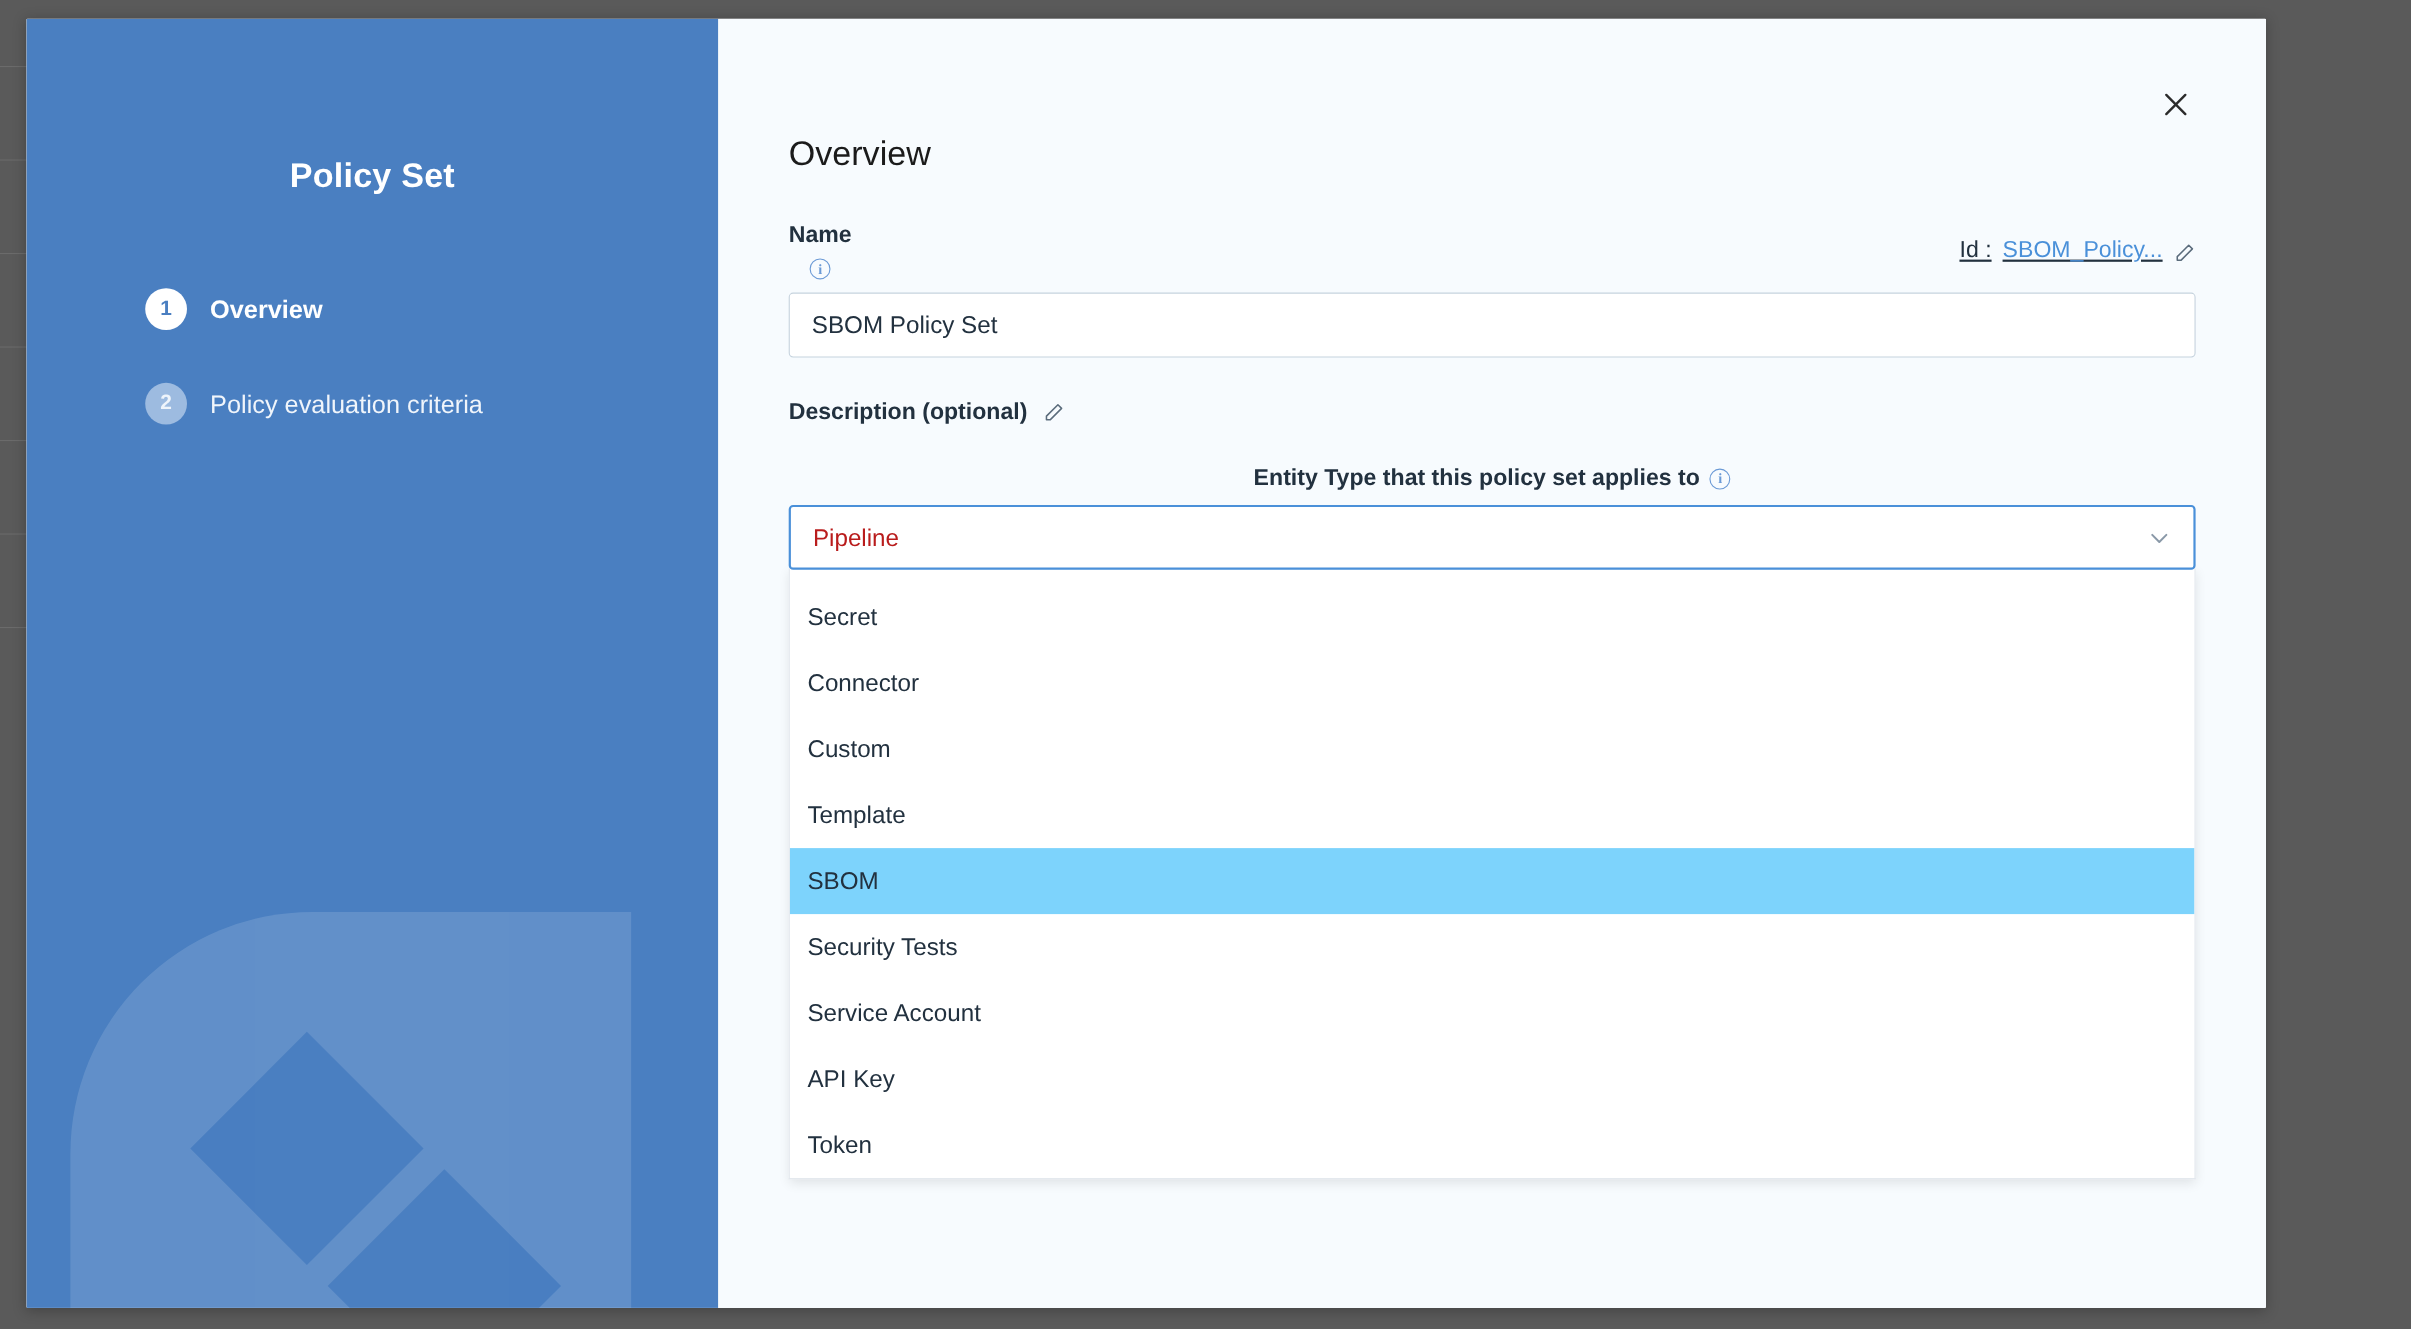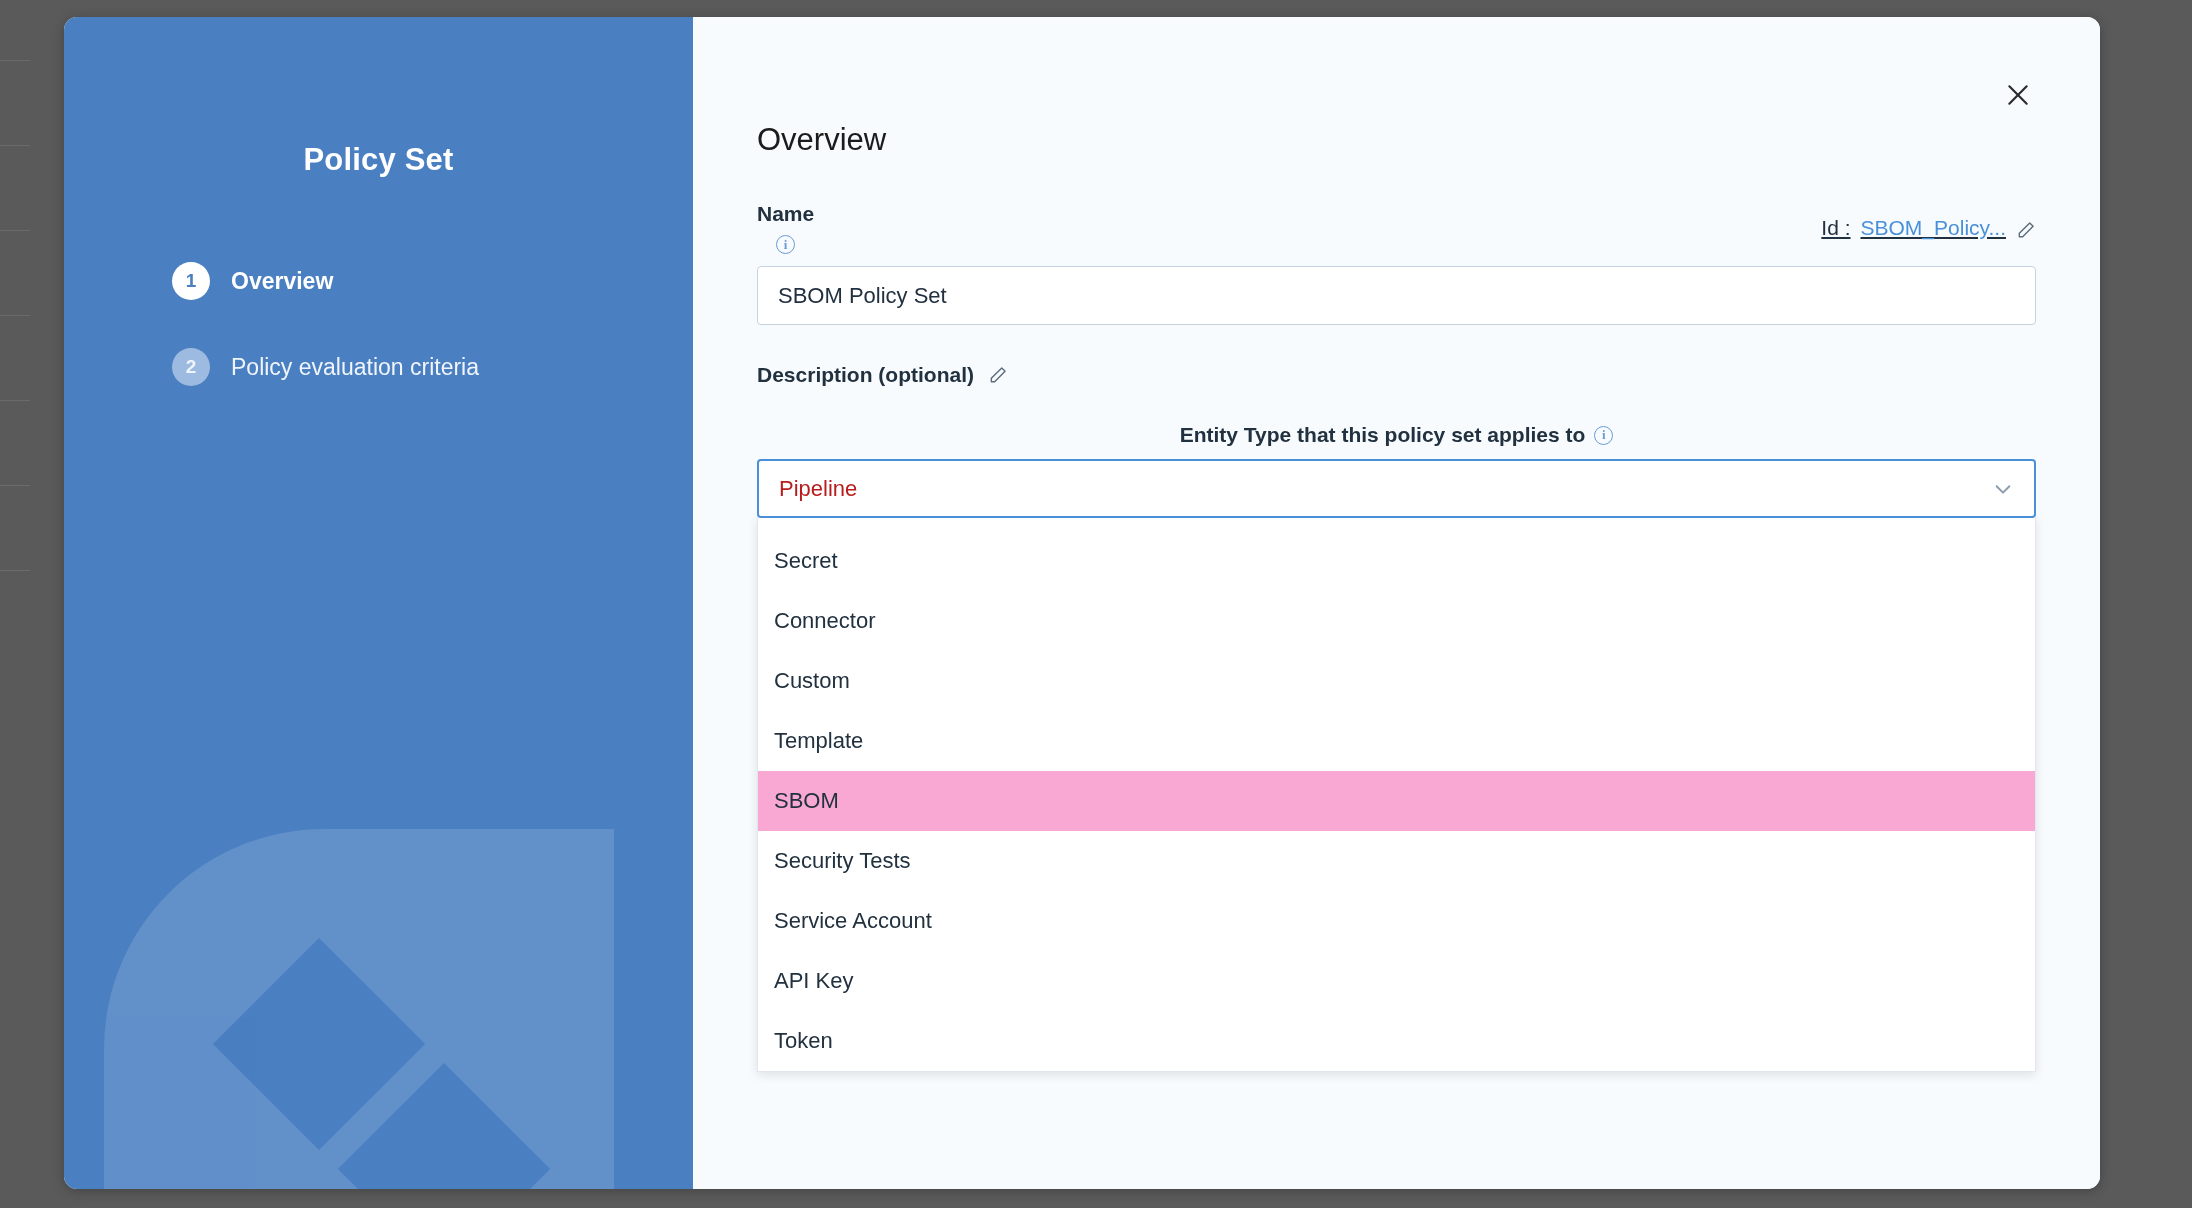--- a/index.html
+++ b/index.html
@@ -21,25 +21,24 @@
     height: 1px; background: #6b6b6b; margin-bottom: 84px;
   }
 
   .modal {
     position: absolute;
     left: 24px;
     top: 17px;
     width: 2036px;
     height: 1172px;
     background: #f7fbfe;
-    border-radius: 13px;
+    border-radius: 1px;
     overflow: hidden;
     display: flex;
     box-shadow: 0 2px 12px rgba(0,0,0,0.25);
-    margin-left: 40px;
   }
 
   
   .rail {
     width: 629px;
     background: #4a7fc1;
     position: relative;
     overflow: hidden;
     flex: none;
   }
@@ -213,21 +212,21 @@
   .dd-clip-top .opt { margin-top: -46px; }
   .opt {
     height: 60px;
     display: flex;
     align-items: center;
     padding: 0 16px;
     font-size: 22px;
     color: #22313f;
     cursor: pointer;
   }
-  .opt.selected { background: #f9a8d4; }
+  .opt.selected { background: #7dd3fc; }
 </style>
 </head>
 <body>
 
 <div class="page-backdrop">
   <div class="bg-lines">
     <div class="bg-line"></div>
       <div class="bg-line"></div>
       <div class="bg-line"></div>
     <div class="bg-line"></div>

